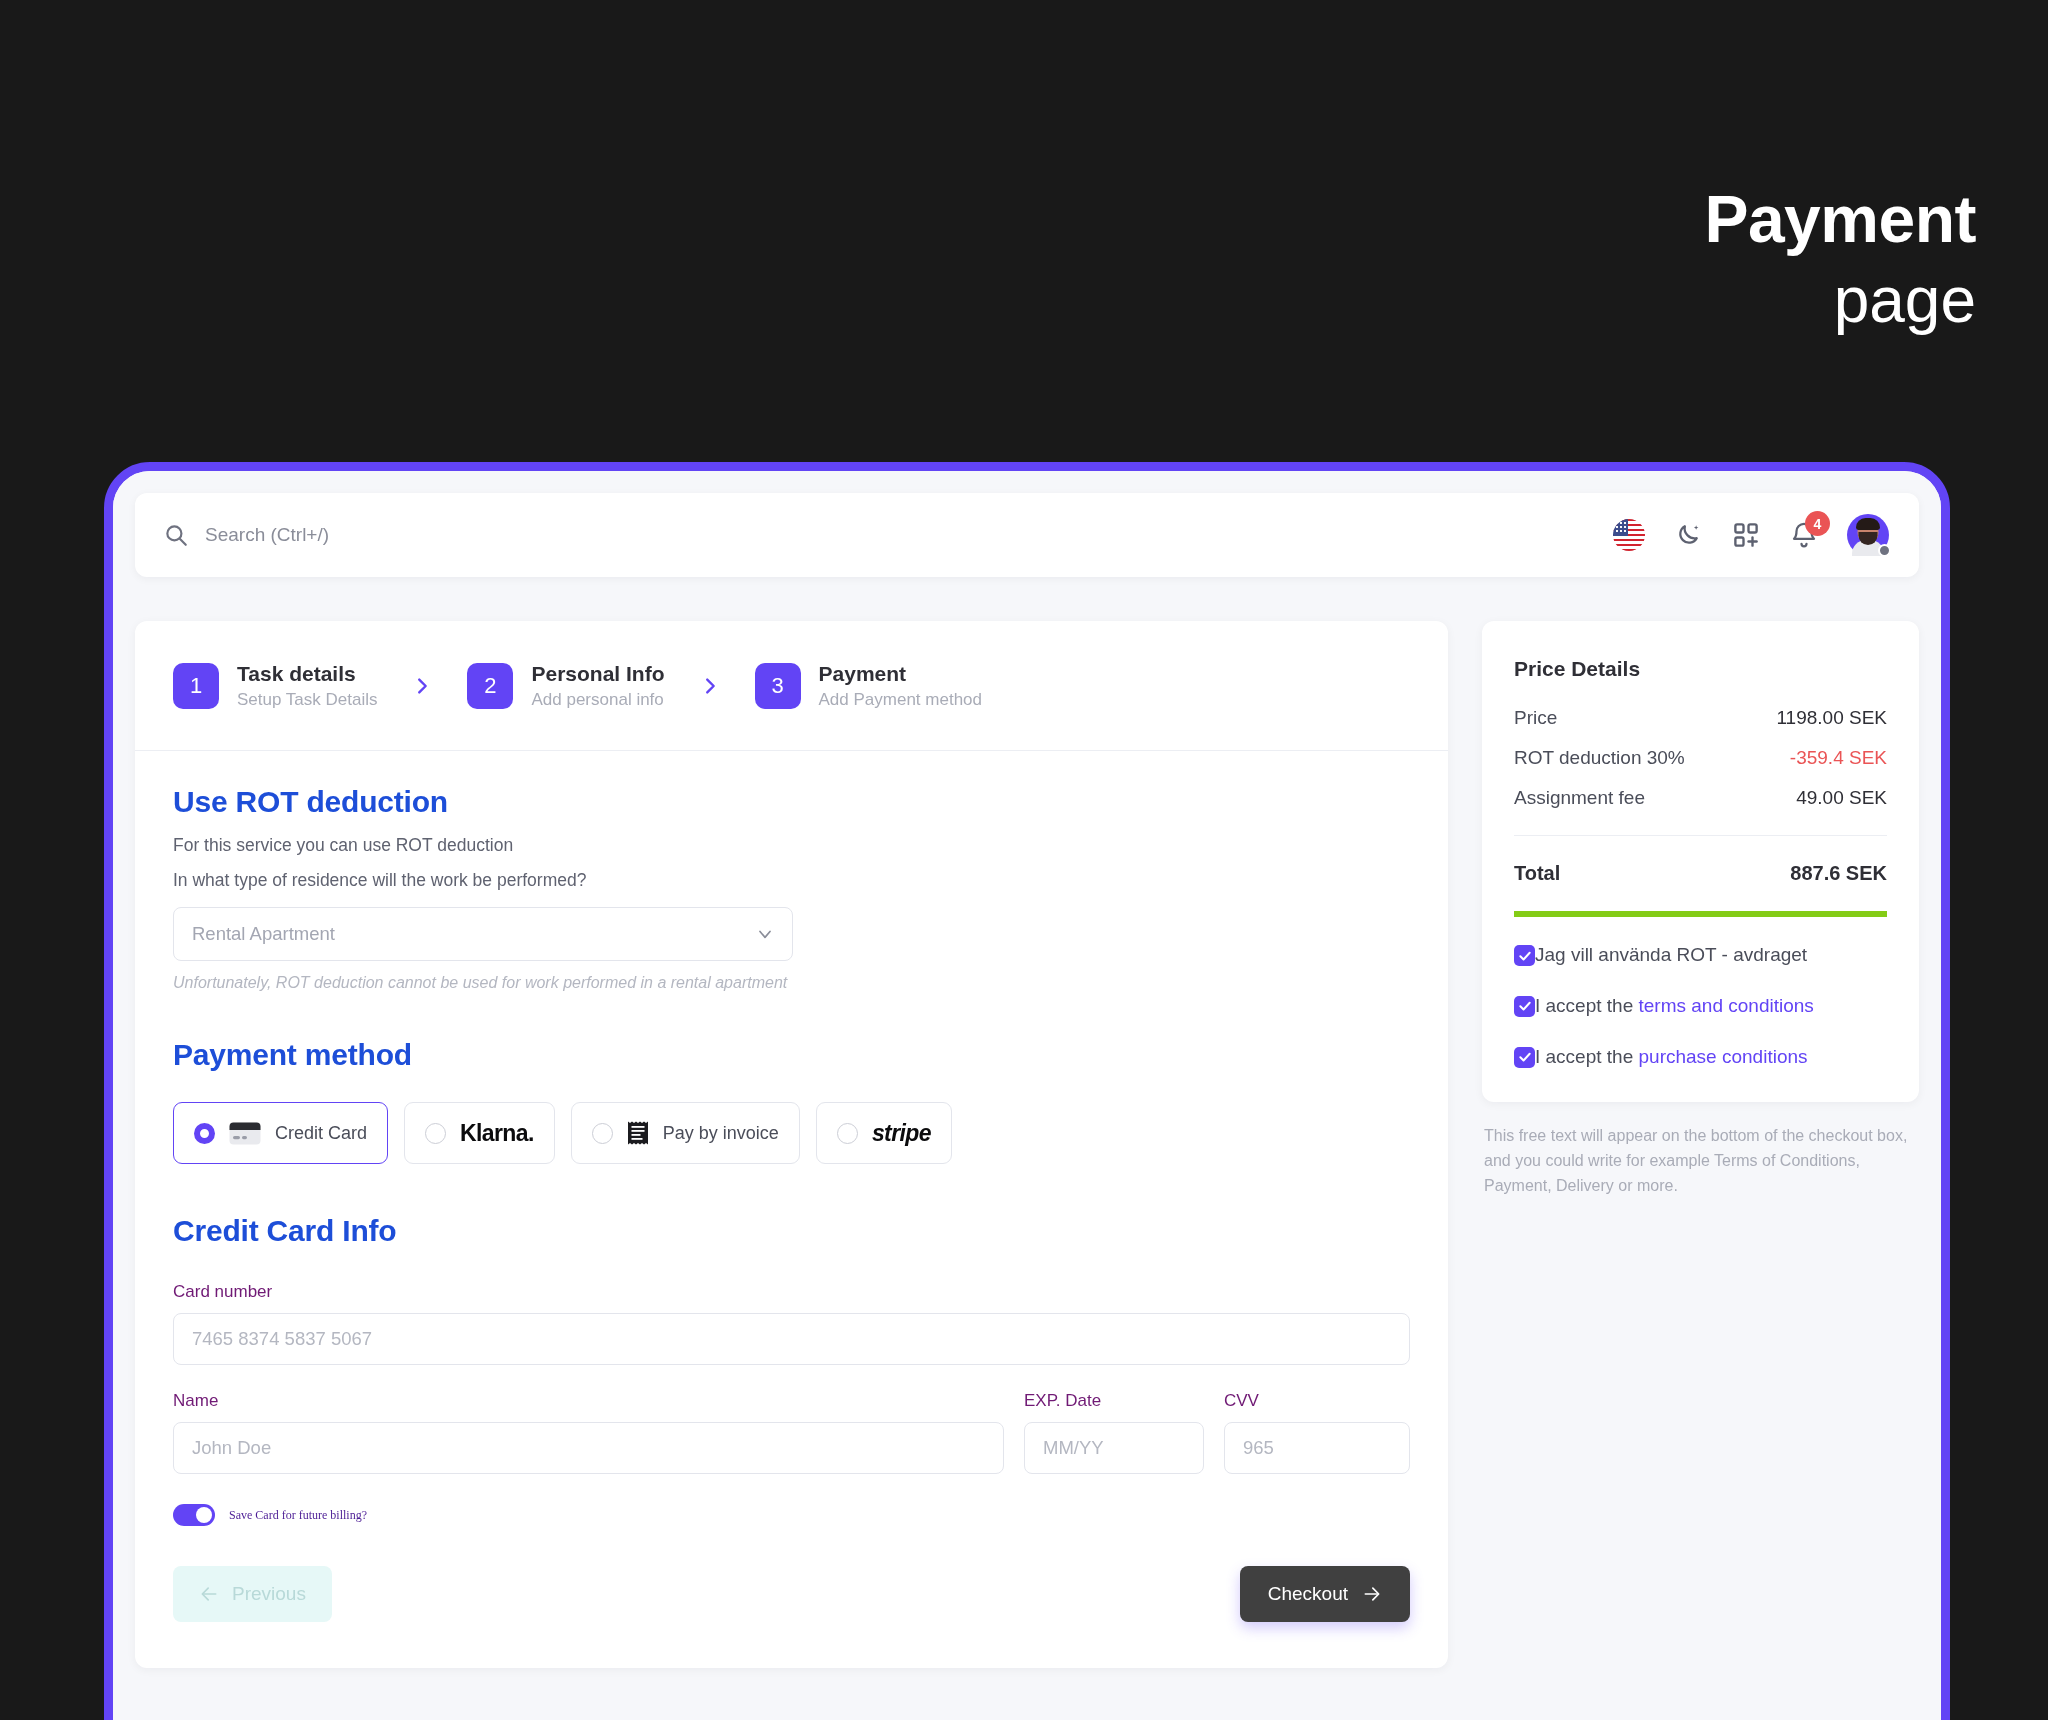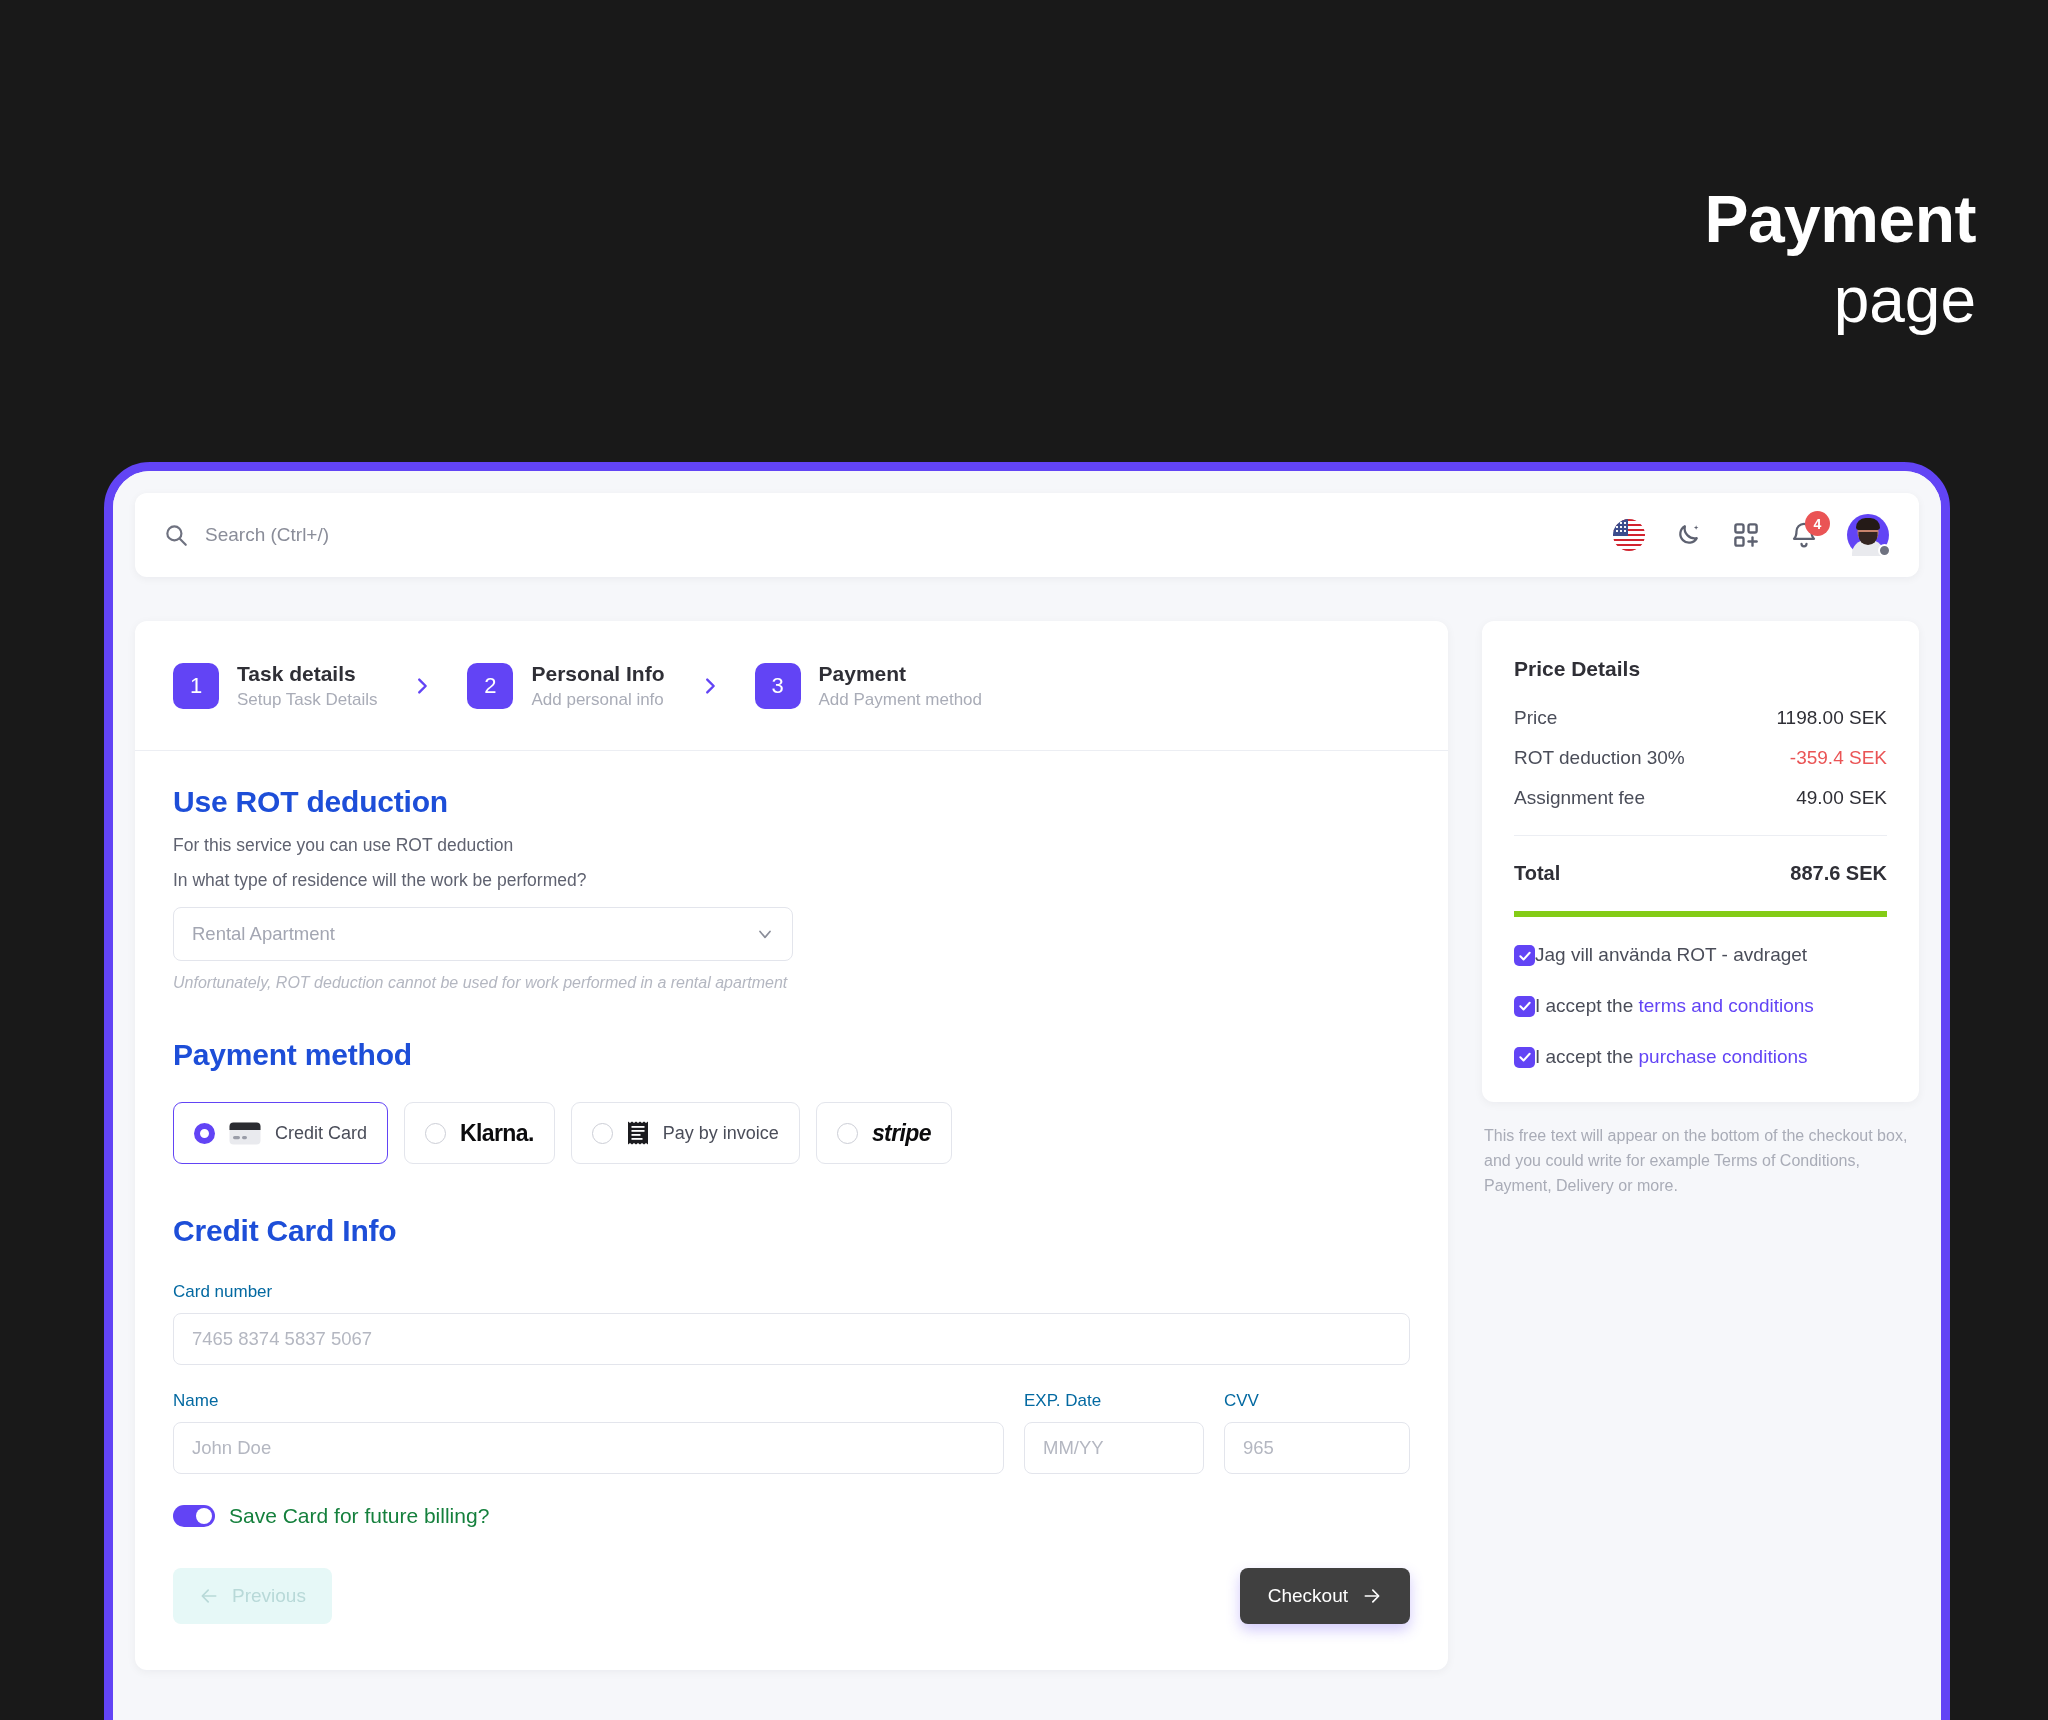--- a/index.html
+++ b/index.html
@@ -224,21 +224,21 @@
   .radio.on { border: 6px solid #6244f5; background:#fff; }
   .pm-label { font-size: 18px; color: #4a4d59; white-space: nowrap; }
 
   .cc-ic { width: 32px; height: 23px; flex:0 0 32px; }
   .inv-ic { width: 22px; height: 26px; flex:0 0 22px; color:#1b1b1f; }
   .klarna { font-size: 23px; font-weight: 800; color: #0b0b0d; letter-spacing:-0.6px; }
   .stripe-logo { font-size: 23px; font-weight: 800; color: #0b0b0d; letter-spacing:-0.6px; font-style: italic;}
 
   .h2-cc { margin-top: 50px; }
 
-  .field-label { font-size: 17px; color: #0369a1; margin-bottom: 11px; }
+  .field-label { font-size: 17px; color: #701a75; margin-bottom: 11px; }
   .input {
     width: 100%; height: 52px;
     border: 1px solid #e3e5ec; border-radius: 8px;
     background:#fff; outline: none;
     padding: 0 18px;
     font-family: "Liberation Sans", sans-serif;
     font-size: 18.5px; color: #4a4d59;
   }
   .input::placeholder { color: #b4b7c1; }
   .fld-card { margin-top: 34px; }
@@ -250,21 +250,21 @@
   .toggle-row { display:flex; align-items:center; gap: 14px; margin-top: 30px; }
   .toggle {
     width: 42px; height: 22px; border-radius: 12px;
     background: #6244f5; position: relative; flex:0 0 42px;
   }
   .toggle .knob {
     position:absolute; right: 3px; top: 3px;
     width: 16px; height: 16px; border-radius: 50%;
     background:#fff;
   }
-  .toggle-label { font-size: 21px; color: #15803d; }
+  .toggle-label { font-size: 12px; color: #4c1d95; font-family: Liberation Serif, serif; }
 
   .btn-row { display:flex; align-items:flex-start; justify-content: space-between; margin-top: 40px; gap: 15px; }
   .btn-prev {
     background: #e6f8f7; color: #b8d9d8;
     border: none; border-radius: 8px;
     padding: 0 26px; height: 56px;
     font-family: "Liberation Sans", sans-serif;
     font-size: 19px;
     display:flex; align-items:center; gap: 13px;
     cursor: default;

